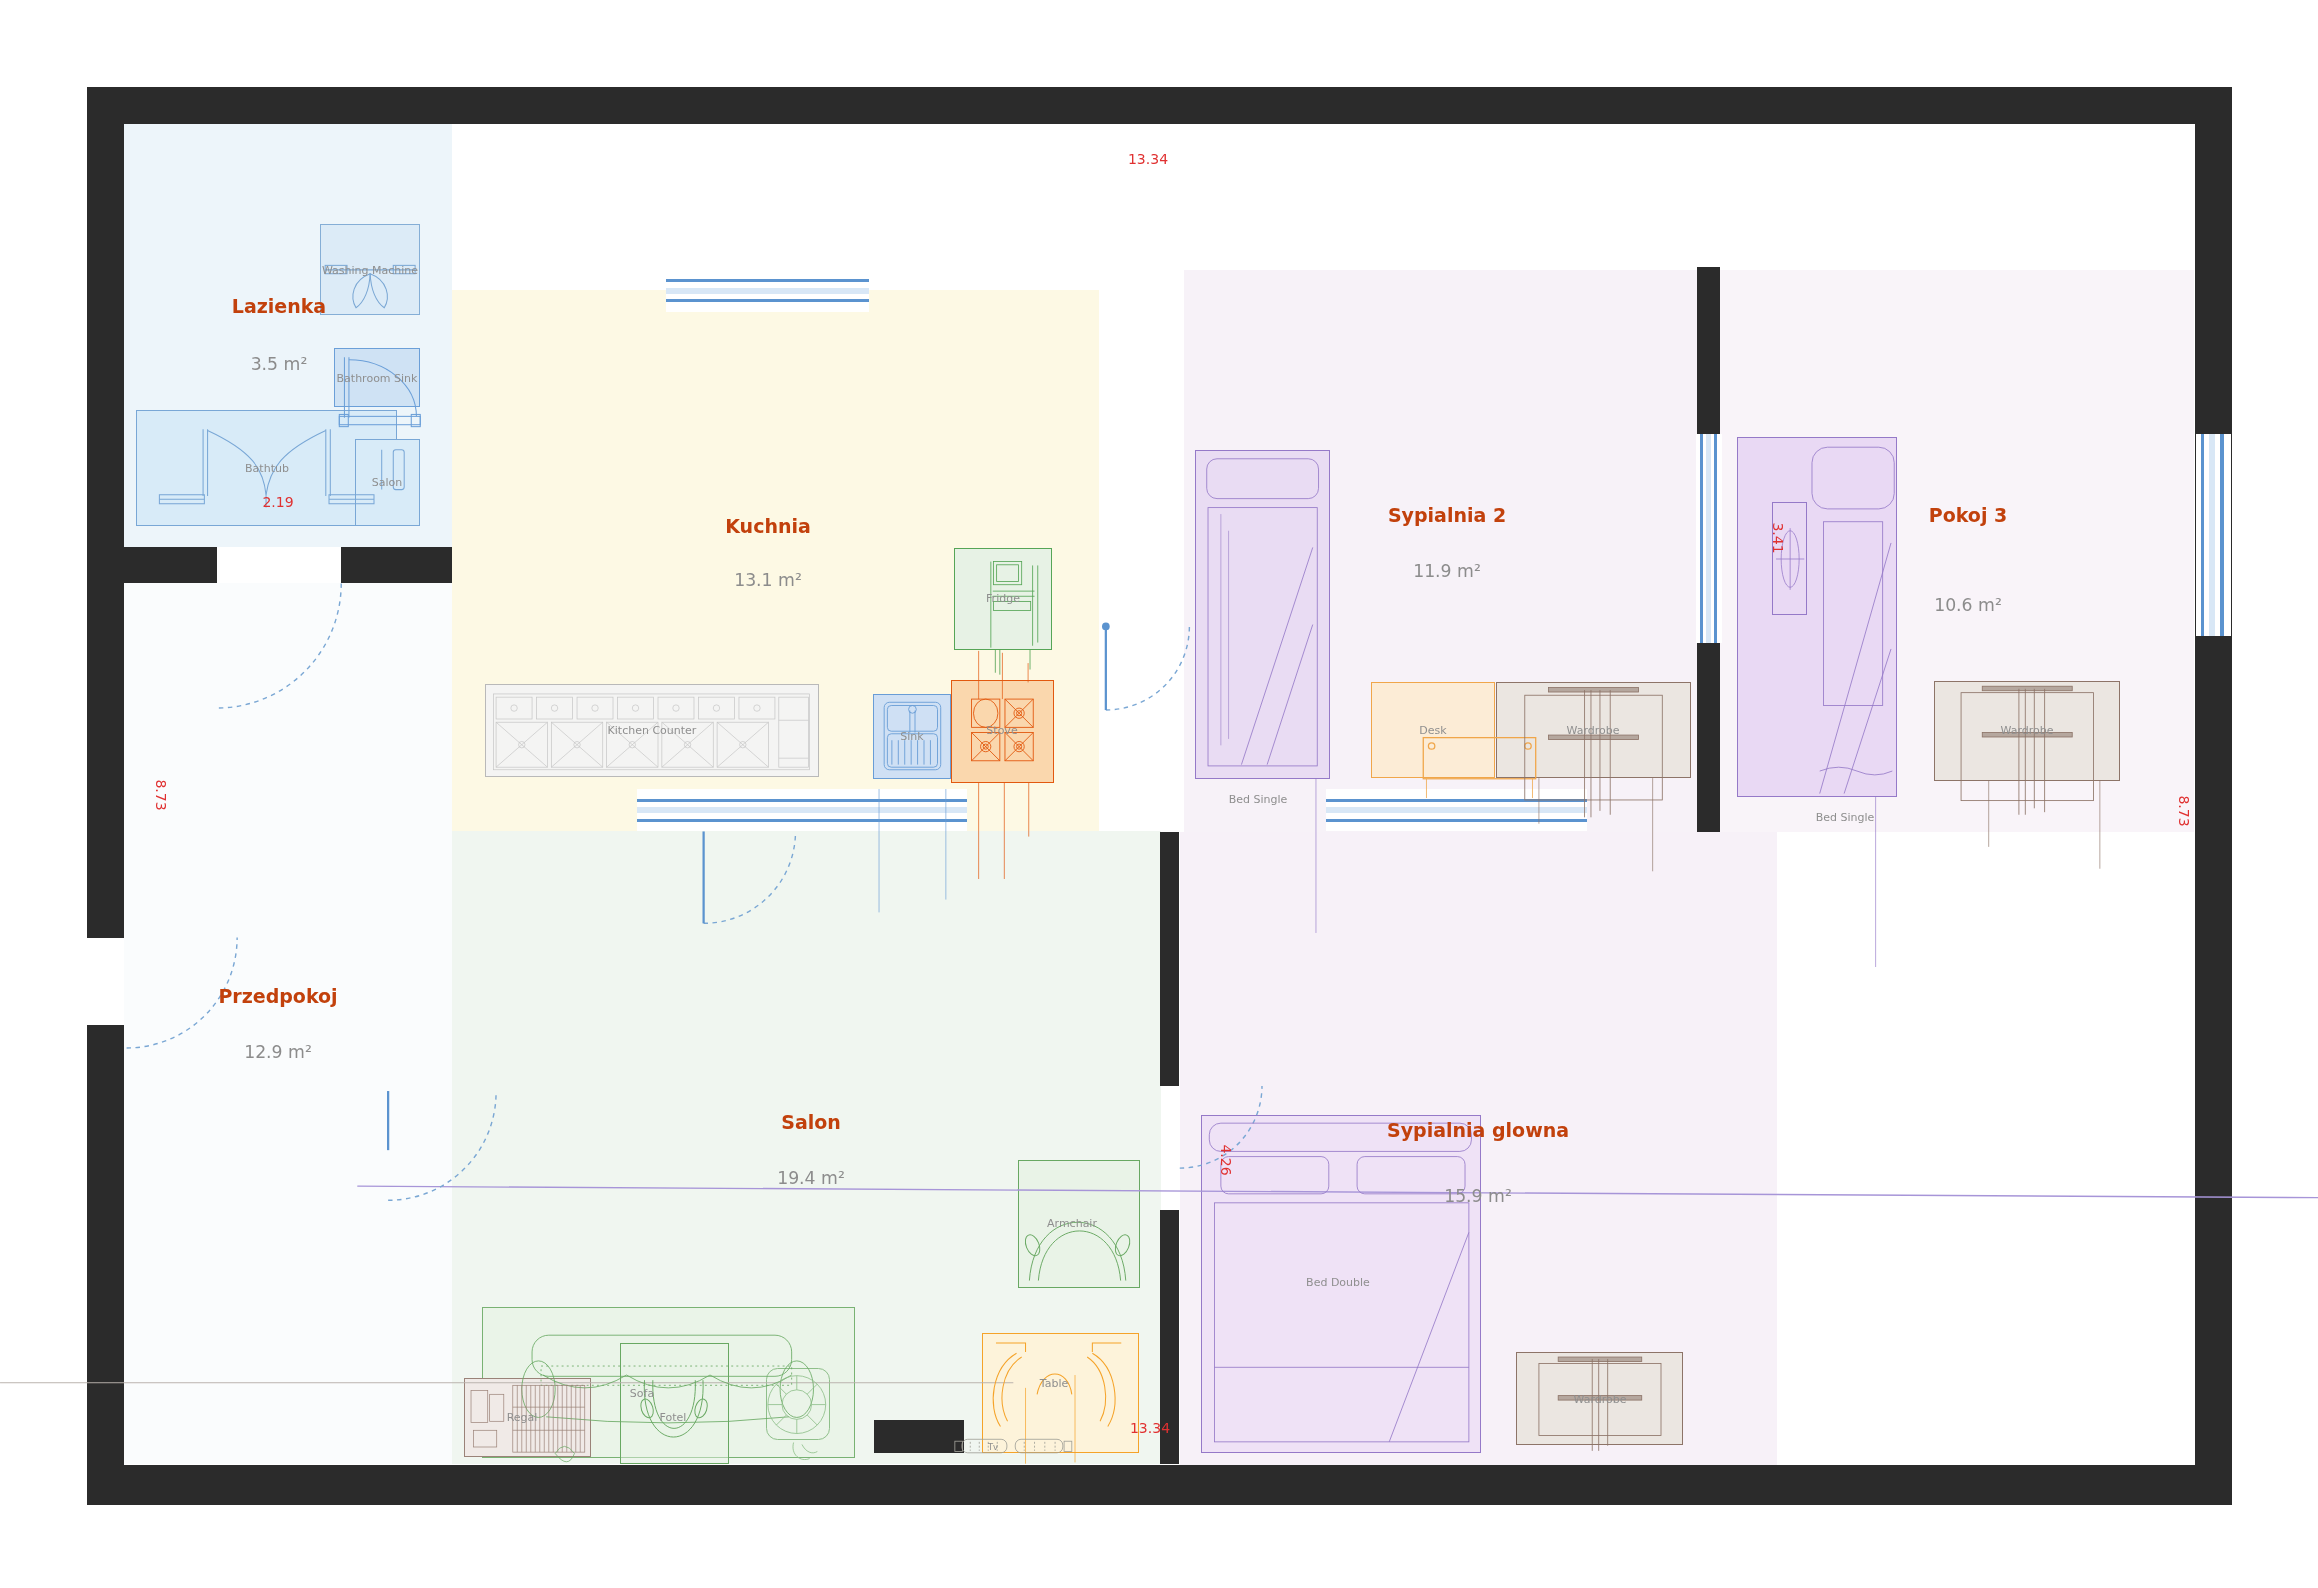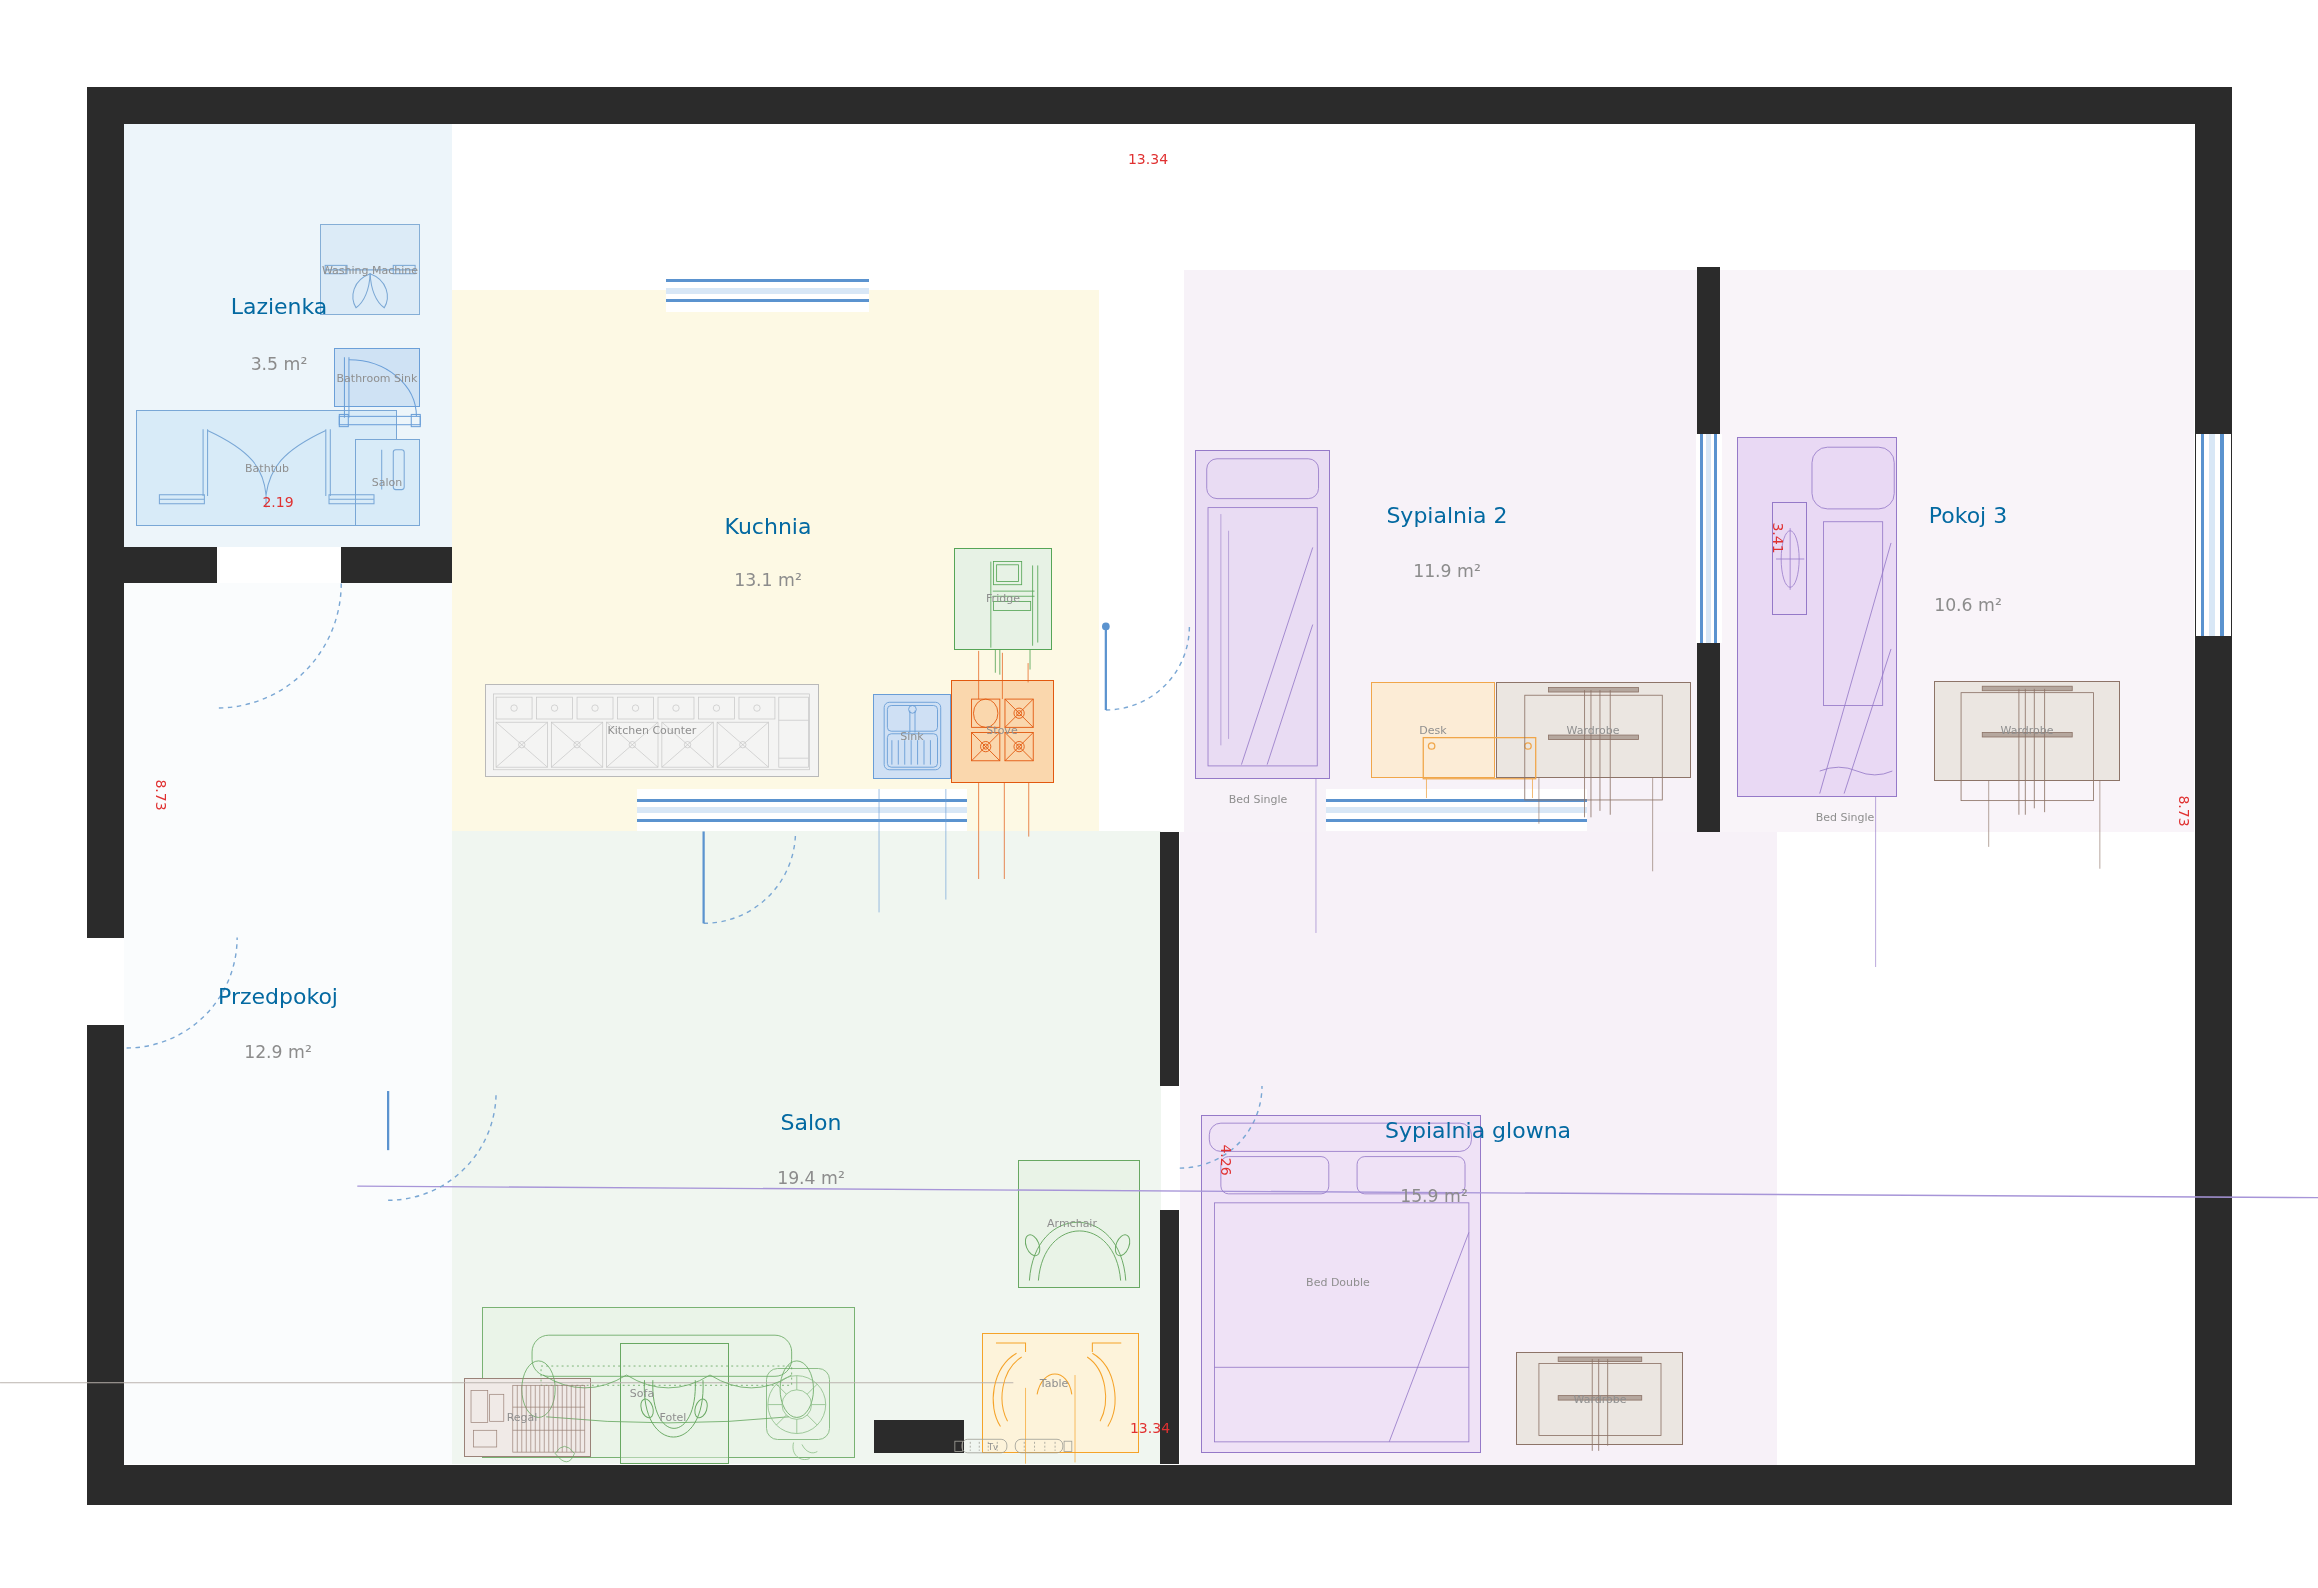--- a/index.html
+++ b/index.html
@@ -5,22 +5,22 @@
   html,body{margin:0;padding:0;background:#fff}
   .stage{position:relative;width:2319px;height:1589px;background:#ffffff;overflow:hidden;
          font-family:"DejaVu Sans", sans-serif;}
   .room{position:absolute;z-index:1}
   .wall{position:absolute;background:#2b2b2b;z-index:3}
   .window{position:absolute;background:#ffffff;z-index:4}
   .winbar{position:absolute;background:#5b93cf}
   .winlite{position:absolute;background:#d8e7f6}
   .furn{position:absolute;box-sizing:border-box;z-index:5}
   .overlay{position:absolute;left:0;top:0;z-index:6}
-  .rname{position:absolute;transform:translate(-50%,-50%);font-size:22px;font-weight:normal;
-         color:#0369a1;white-space:nowrap;z-index:7}
+  .rname{position:absolute;transform:translate(-50%,-50%);font-size:19px;font-weight:bold;
+         color:#c2410c;white-space:nowrap;z-index:7}
   .rarea{position:absolute;transform:translate(-50%,-50%);font-size:17.3px;color:#8c8c8c;
          white-space:nowrap;z-index:7}
   .flabel{position:absolute;transform:translate(-50%,-50%);font-size:11px;color:#8f8f8f;
           white-space:nowrap;z-index:7}
   .flabel.small{font-size:8.4px}
   .red{position:absolute;transform:translate(-50%,-50%);font-size:14px;color:#e03131;
        white-space:nowrap;z-index:8}
   .red.v{transform:translate(-50%,-50%) rotate(90deg)}
 </style>
 </head>
@@ -335,21 +335,21 @@
   <div class="rarea" style="left:768px;top:580px">13.1 m²</div>
   <div class="rname" style="left:1447px;top:515px">Sypialnia 2</div>
   <div class="rarea" style="left:1447px;top:571px">11.9 m²</div>
   <div class="rname" style="left:1968px;top:515px">Pokoj 3</div>
   <div class="rarea" style="left:1968px;top:605px">10.6 m²</div>
   <div class="rname" style="left:278px;top:996px">Przedpokoj</div>
   <div class="rarea" style="left:278px;top:1052px">12.9 m²</div>
   <div class="rname" style="left:811px;top:1122px">Salon</div>
   <div class="rarea" style="left:811px;top:1178px">19.4 m²</div>
   <div class="rname" style="left:1478px;top:1130px">Sypialnia glowna</div>
-  <div class="rarea" style="left:1434px;top:1196px">15.9 m²</div>
+  <div class="rarea" style="left:1478px;top:1196px">15.9 m²</div>
 
   <div class="flabel" style="left:370px;top:270px">Washing Machine</div>
   <div class="flabel" style="left:377px;top:378px">Bathroom Sink</div>
   <div class="flabel" style="left:267px;top:468px">Bathtub</div>
   <div class="flabel" style="left:387px;top:482px">Salon</div>
   <div class="flabel" style="left:1003px;top:598px">Fridge</div>
   <div class="flabel" style="left:652px;top:730px">Kitchen Counter</div>
   <div class="flabel" style="left:912px;top:736px">Sink</div>
   <div class="flabel" style="left:1002px;top:730px">Stove</div>
   <div class="flabel" style="left:1258px;top:799px">Bed Single</div>

